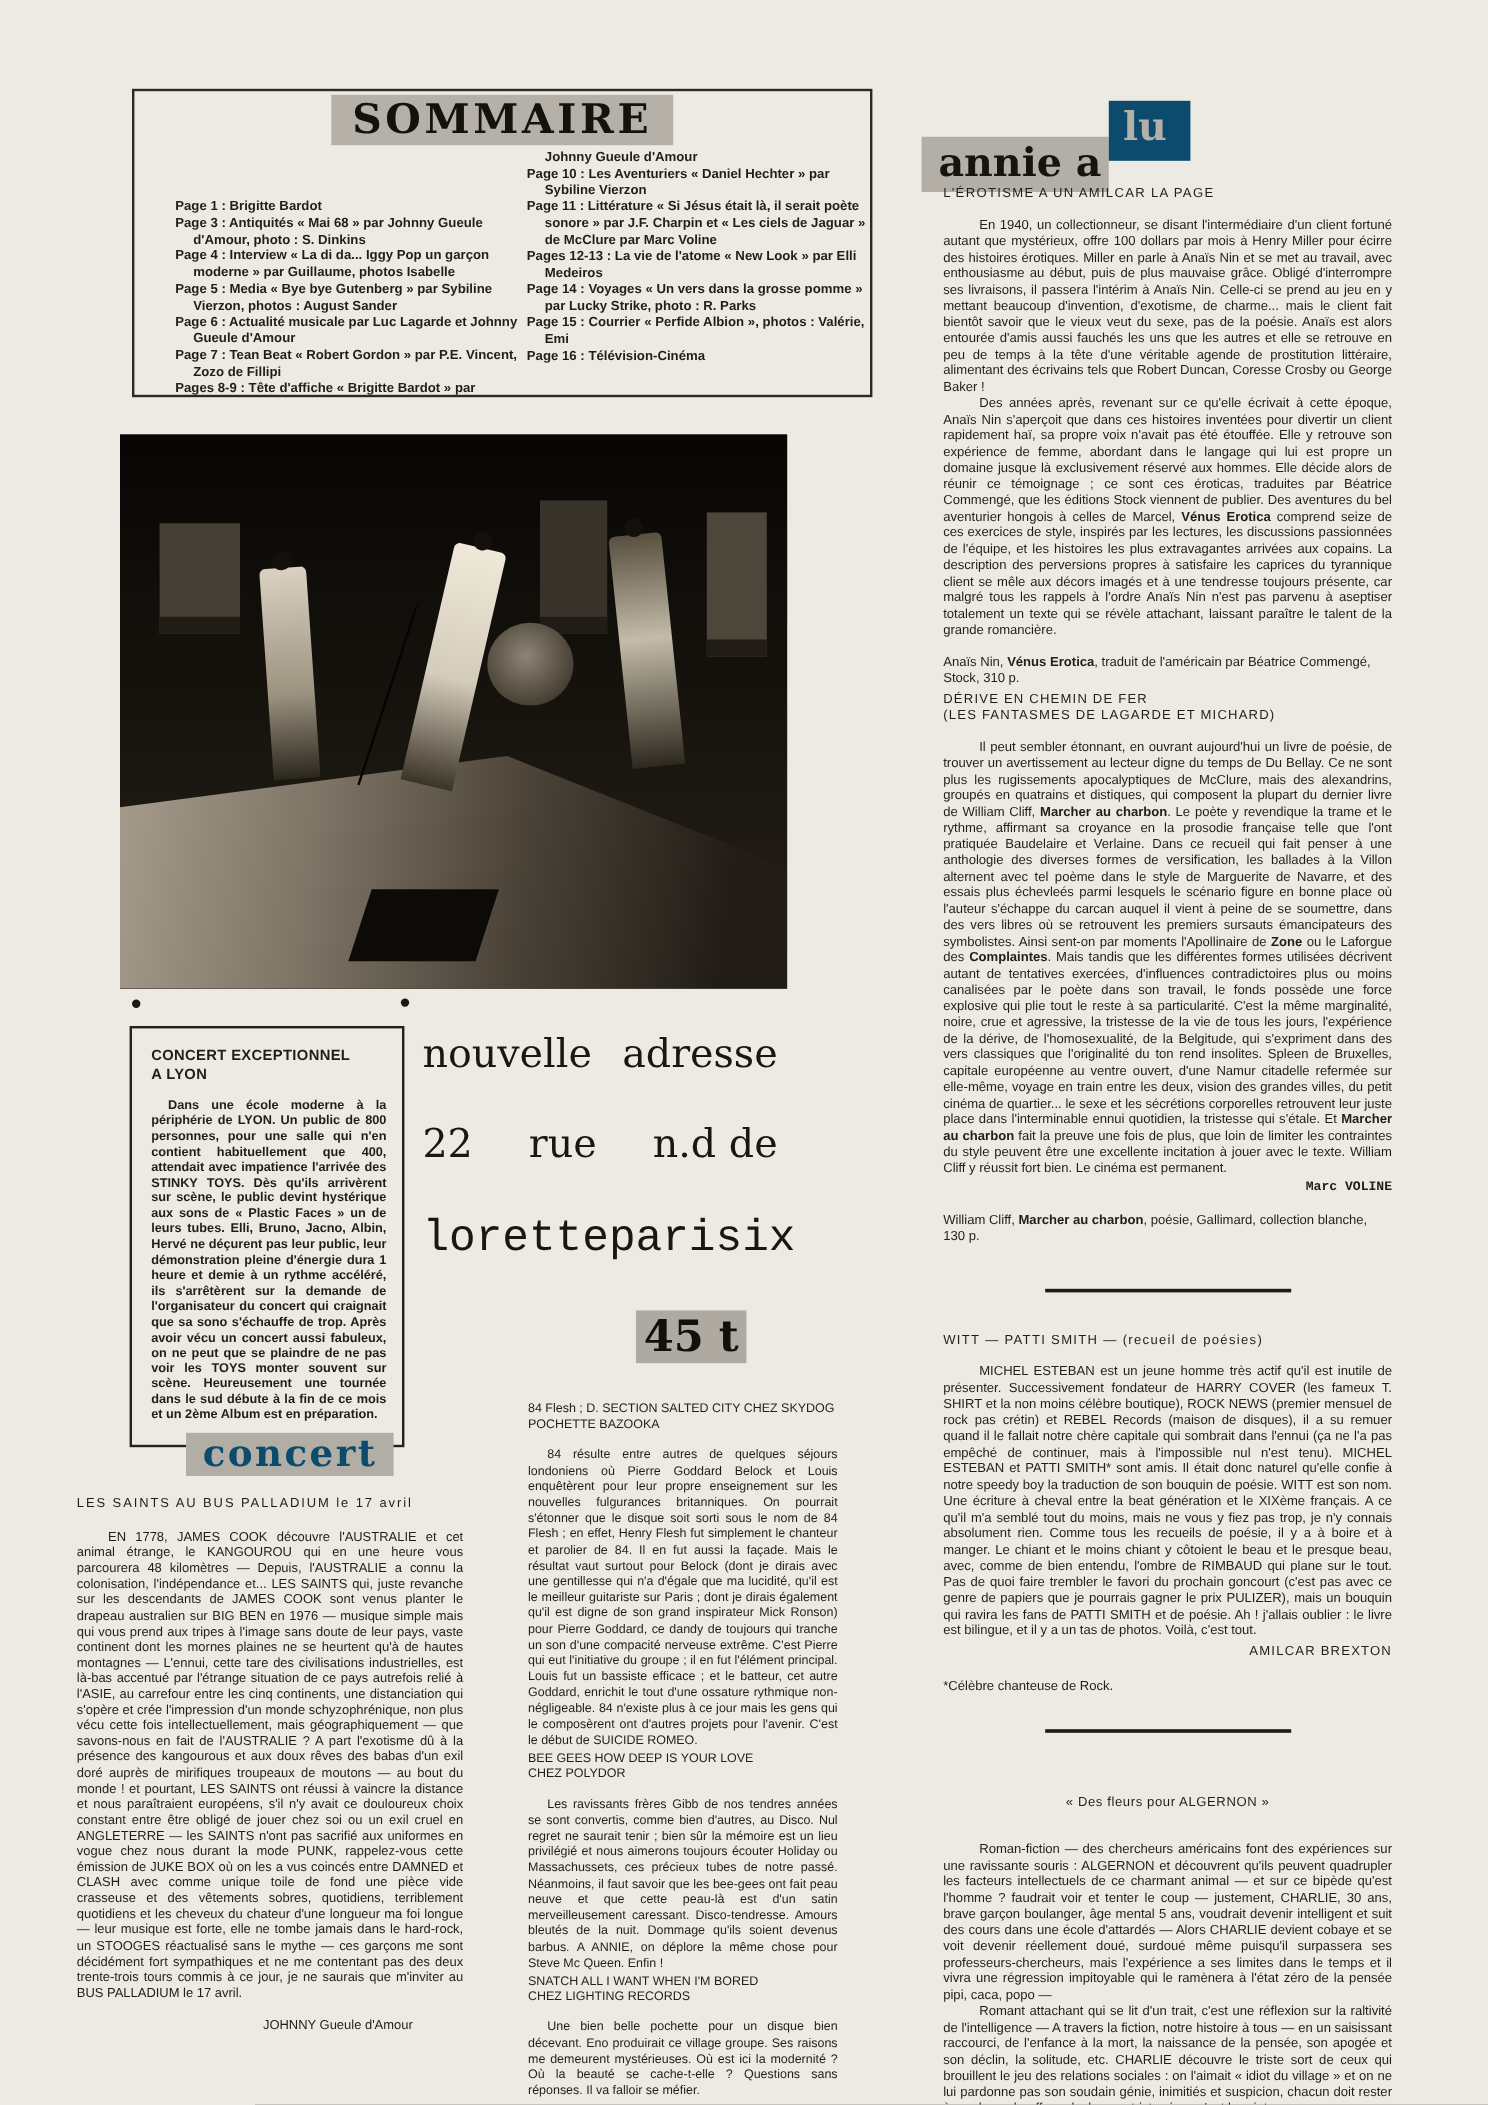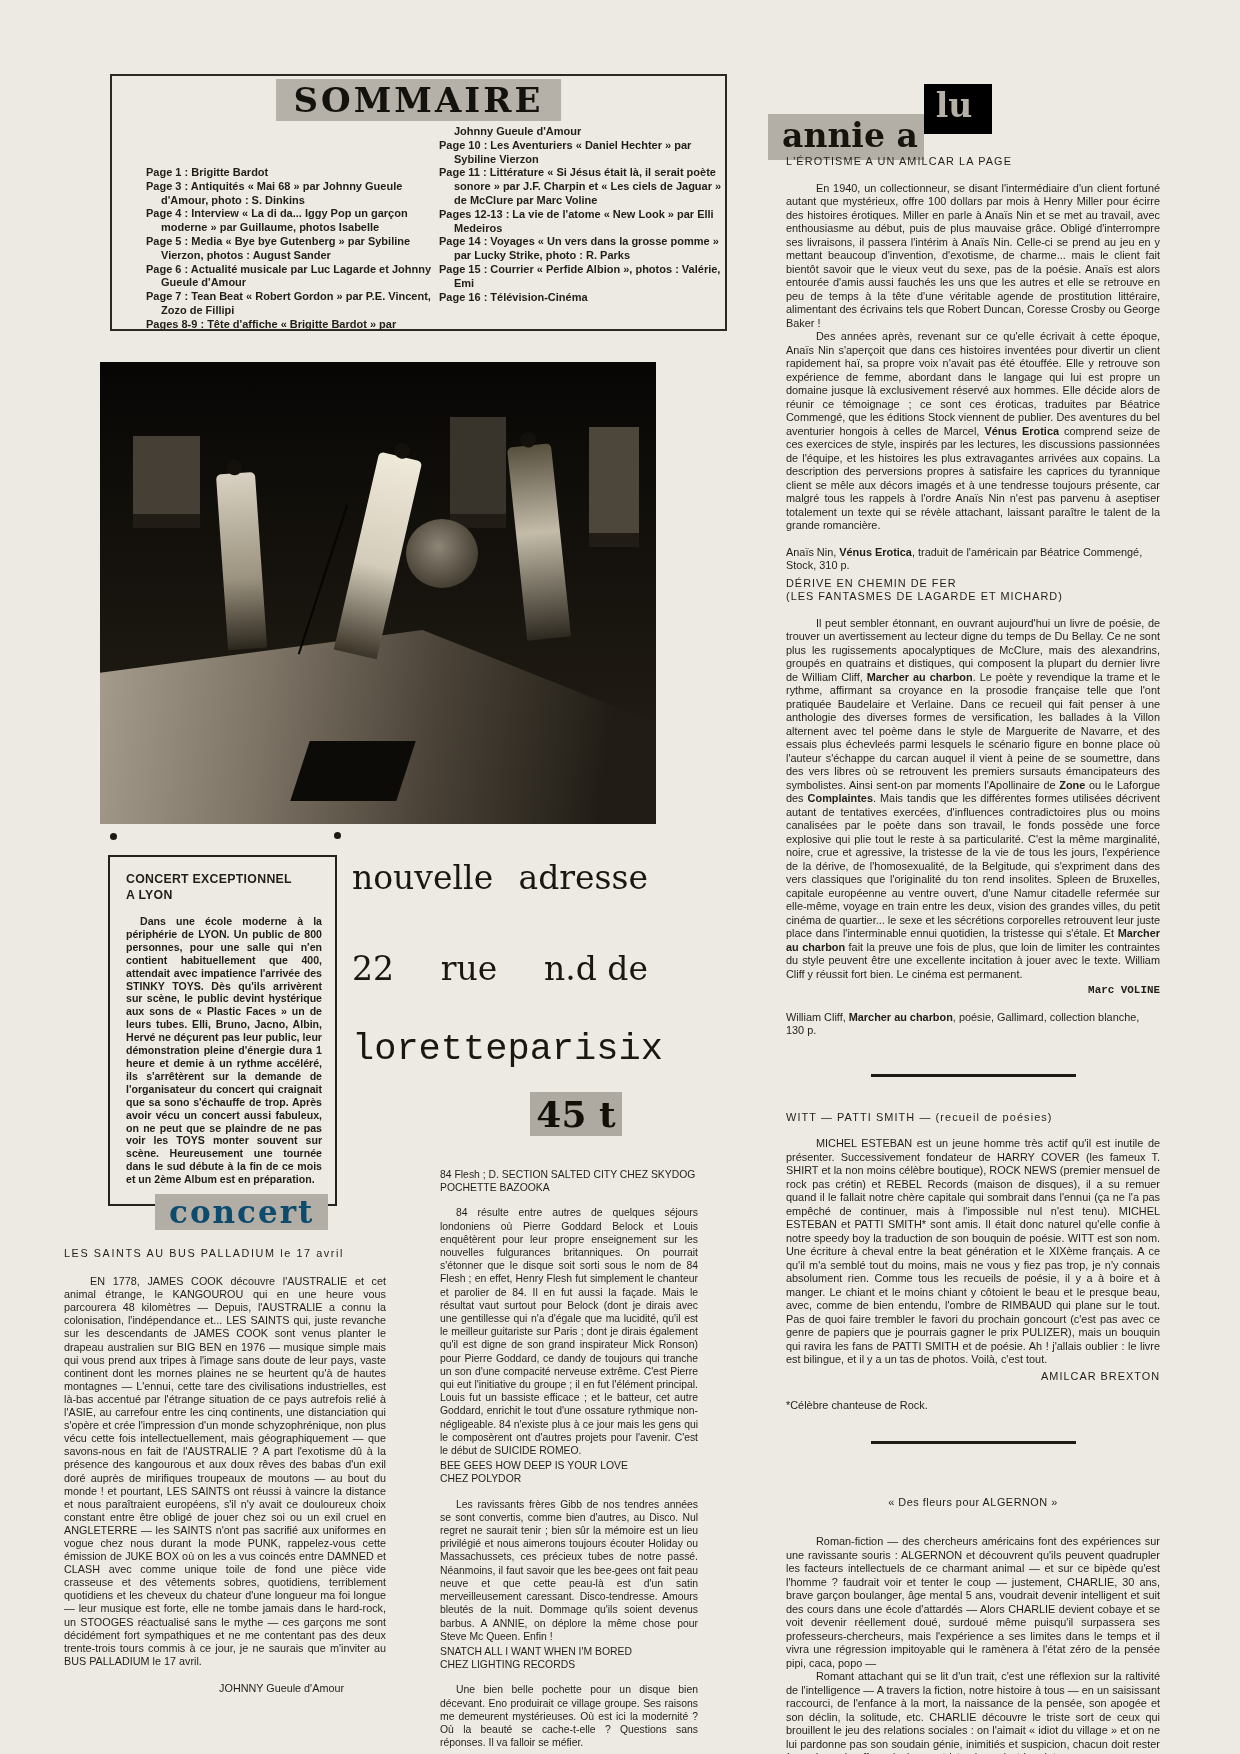--- a/index.html
+++ b/index.html
@@ -14,21 +14,21 @@
              letter-spacing:3px;line-height:42px;}
   .toc{position:absolute;font-size:11px;font-weight:bold;line-height:13.8px;}
   .toc-left{left:34px;top:90px;width:296px;}
   .toc-right{left:327px;top:49px;width:290px;}
   .toc-item{padding-left:15px;text-indent:-15px;}
   .toc-item.cont{text-indent:0;}
   
   .annie-header{position:absolute;left:768px;top:84px;display:flex;align-items:flex-start;
                 font-family:"DejaVu Serif",serif;font-weight:bold;font-size:33px;}
   .annie-header .hp1{background:#b3afa6;color:#17140e;padding:3px 6px 5px 14px;line-height:38px;margin-top:30px;}
-  .annie-header .hp2{background:#000000;color:#b4b0a7;padding:3px 20px 9px 12px;line-height:38px;}
+  .annie-header .hp2{background:#0c4a6e;color:#b4b0a7;padding:3px 20px 9px 12px;line-height:38px;}
   
   .rcol{position:absolute;left:786px;top:155px;width:374px;
         font-size:10.9px;line-height:13.5px;text-align:justify;}
   .rcol .h{letter-spacing:1.1px;margin:0 0 13px;text-align:left;}
   .rcol .p{margin:0;text-indent:30px;}
   .rcol .credit{margin:13px 0 4px;text-align:left;text-indent:0;}
   .rcol .subh{letter-spacing:1px;text-align:left;}
   .rcol .subh.last{margin-bottom:13px;}
   .rcol .sig{text-align:right;margin:3px 0 8px;}
   .rcol .sig.bold{font-weight:bold;font-family:Liberation Mono, monospace;}
@@ -66,21 +66,21 @@
   .dot.d2{left:334px;top:832px;}
   
   .lyon{position:absolute;left:108px;top:855px;width:229px;border:2px solid #24221c;
         padding:14px 13px 18px 16px;box-sizing:border-box;}
   .lyon .lh{font-weight:bold;font-size:12.3px;line-height:16px;letter-spacing:0.3px;margin-bottom:12px;}
   .lyon .lb{font-weight:bold;font-size:10.6px;line-height:12.9px;text-align:justify;text-indent:14px;}
   
   .address{position:absolute;left:352px;top:858px;width:296px;
            font-family:"DejaVu Serif",serif;color:#191712;}
   .addr-line{display:flex;justify-content:space-between;font-size:33px;}
-  .addr-line.l2{margin-top:52px;}
+  .addr-line.l2{margin-top:36px;}
   .addr-line.l3{margin-top:40px;font-size:37px;justify-content:space-between;font-family:Liberation Mono, monospace;}
   .badge45{position:absolute;left:530px;top:1092px;width:92px;background:#aeaaa1;color:#121009;
            font-family:"DejaVu Serif",serif;font-weight:bold;font-size:36px;line-height:44px;
            text-align:center;}
   
   .mcol{position:absolute;left:440px;top:1168px;width:258px;
         font-size:10.4px;line-height:13.2px;text-align:justify;}
   .mcol .sh{text-align:left;white-space:nowrap;}
   .mcol .p{margin:0 0 2px;text-indent:16px;}
   .mcol .p.first{margin-top:12px;}

